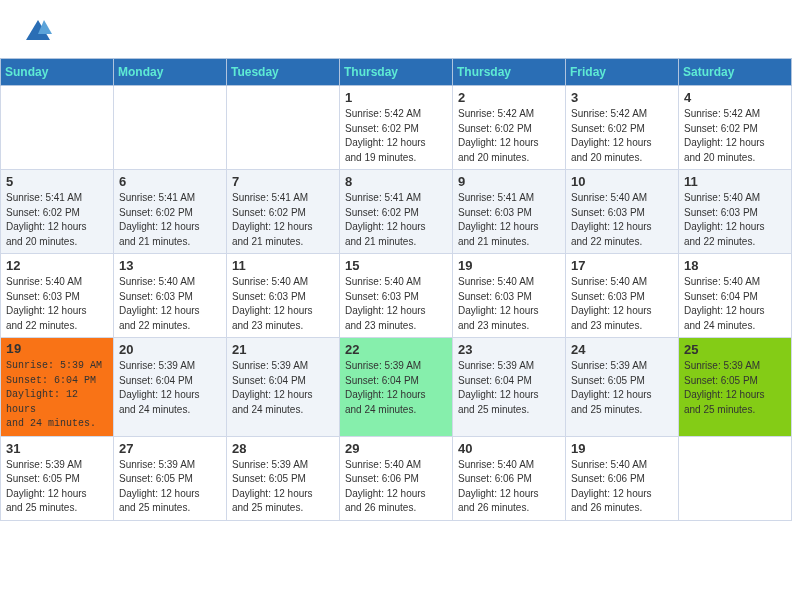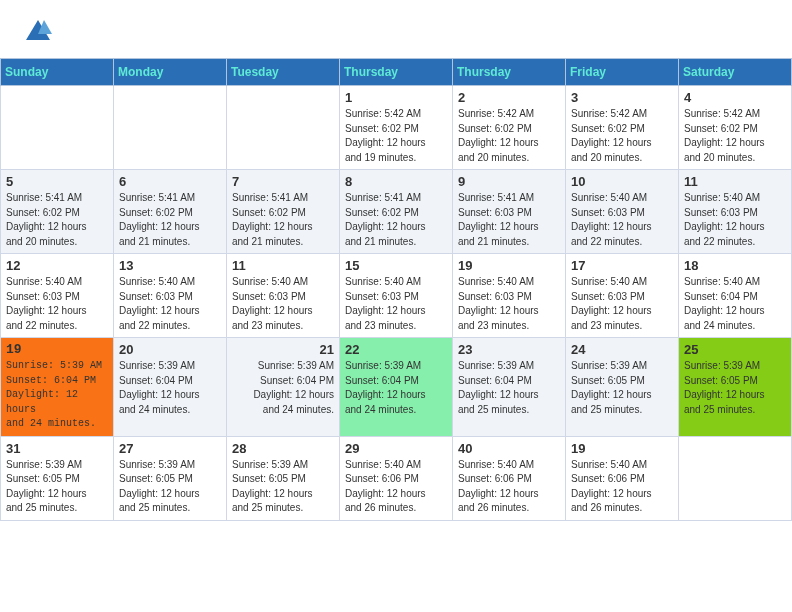--- a/index.html
+++ b/index.html
@@ -264,21 +264,21 @@
 Daylight: 12 hours
 and 24 minutes.</div>
         </td>
         <td style="background: rgb(240, 244, 249);">
           <span class="day-number">20</span>
           <div class="day-info" style="white-space: pre-line;">Sunrise: 5:39 AM
 Sunset: 6:04 PM
 Daylight: 12 hours
 and 24 minutes.</div>
         </td>
-        <td style="background: rgb(240, 244, 249); text-align: right;">
+        <td style="background: rgb(240, 244, 249);">
           <span class="day-number">21</span>
           <div class="day-info" style="white-space: pre-line;">Sunrise: 5:39 AM
 Sunset: 6:04 PM
 Daylight: 12 hours
 and 24 minutes.</div>
         </td>
         <td style="background: #86efac;">
           <span class="day-number">22</span>
           <div class="day-info" style="white-space: pre-line;">Sunrise: 5:39 AM
 Sunset: 6:04 PM

